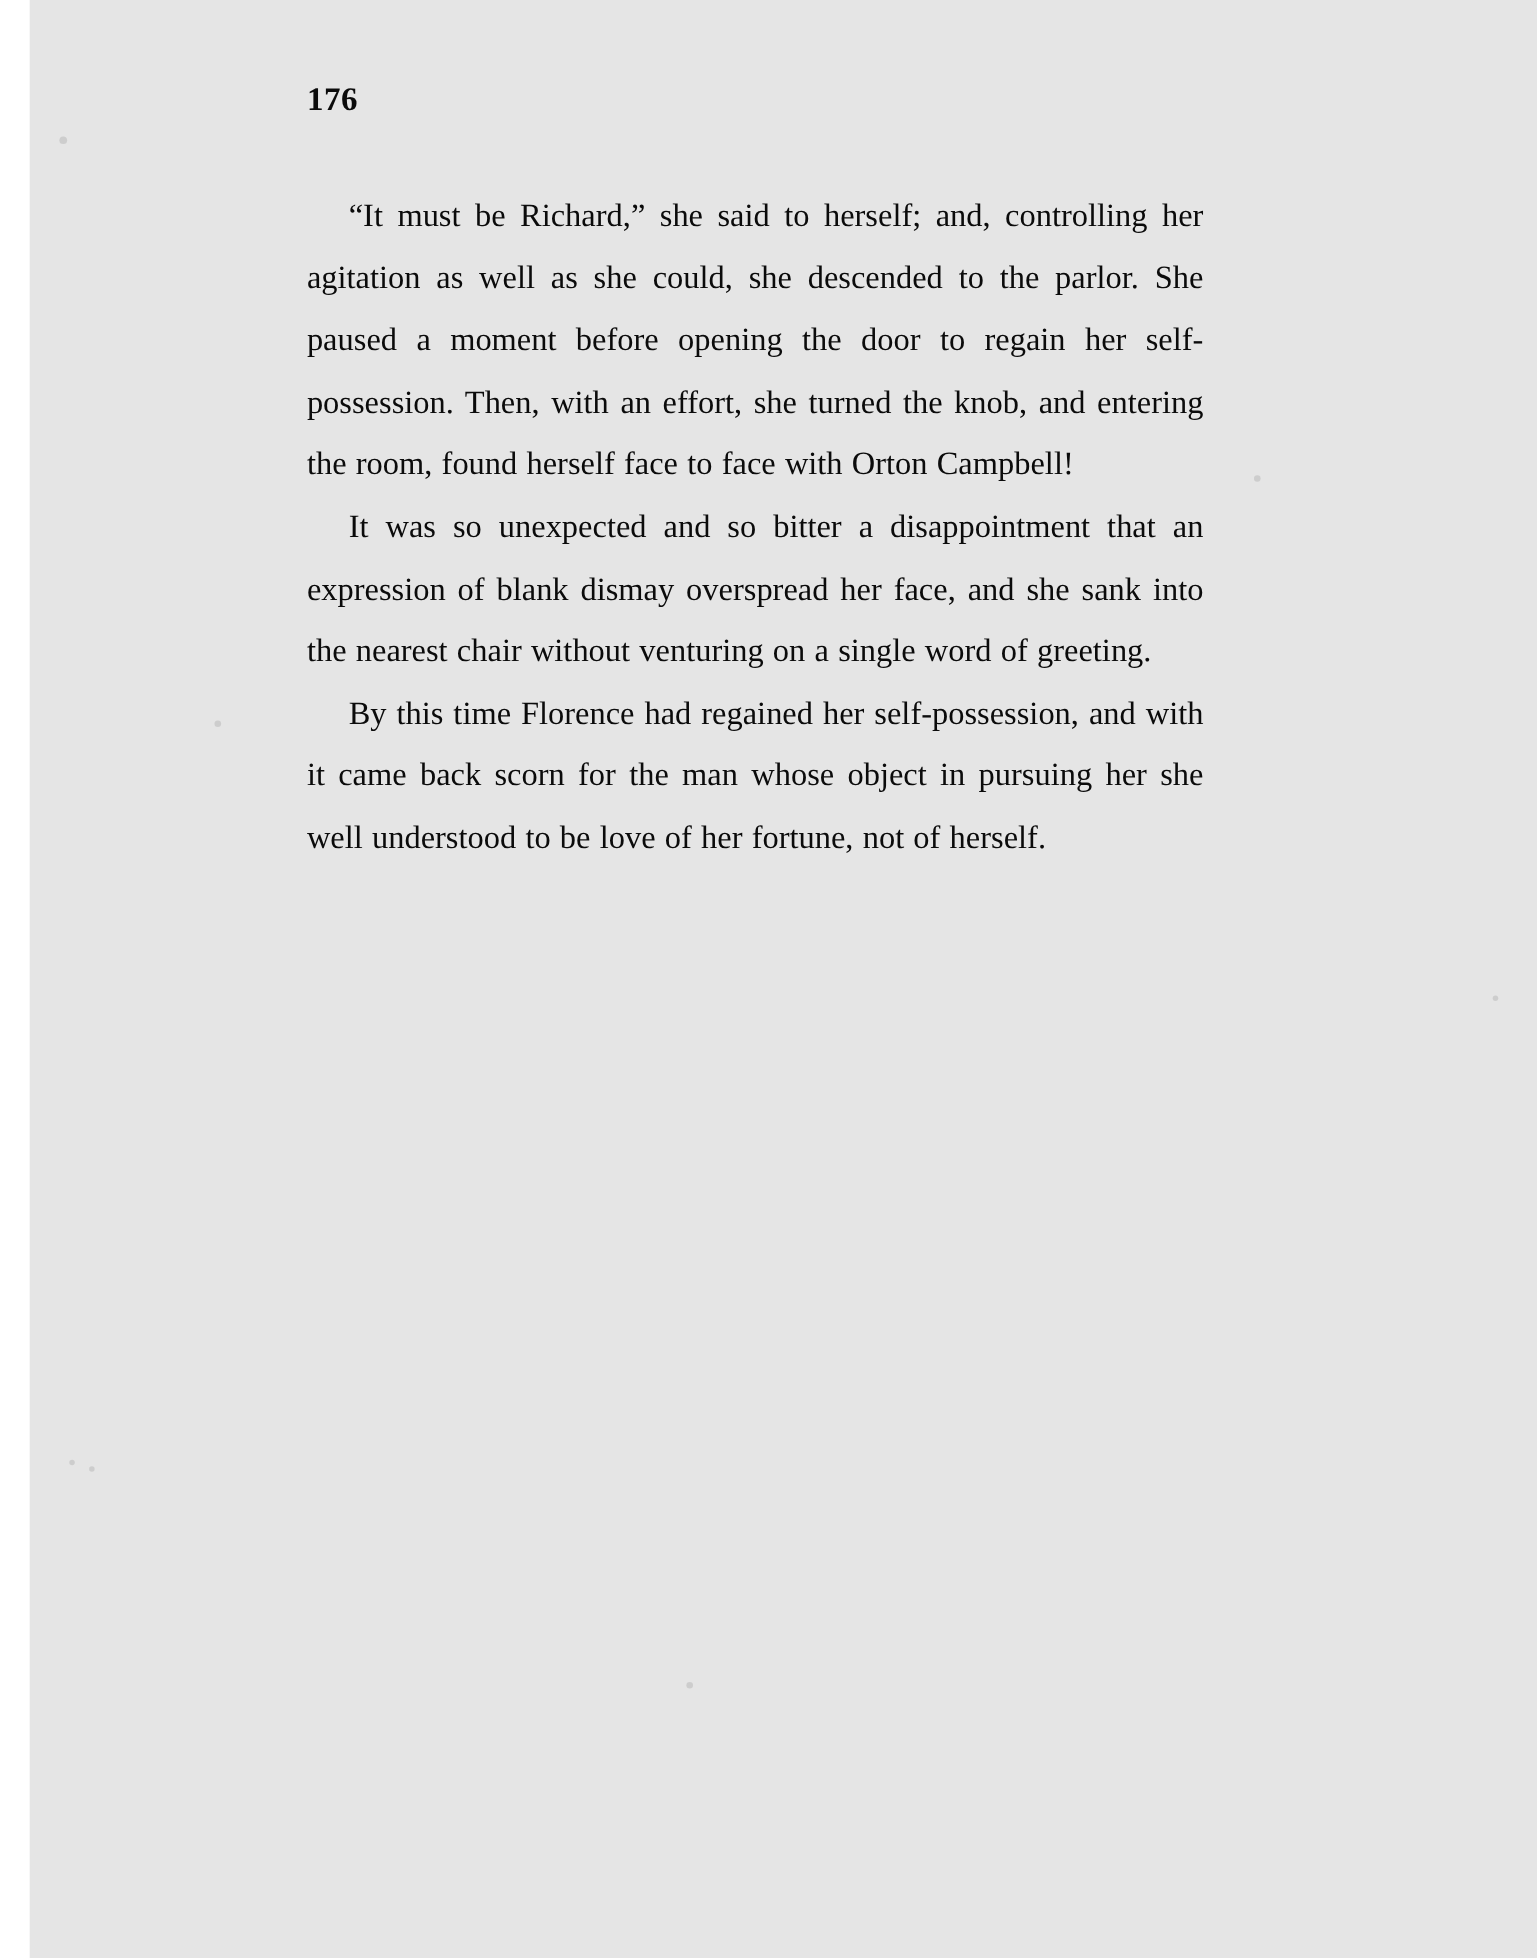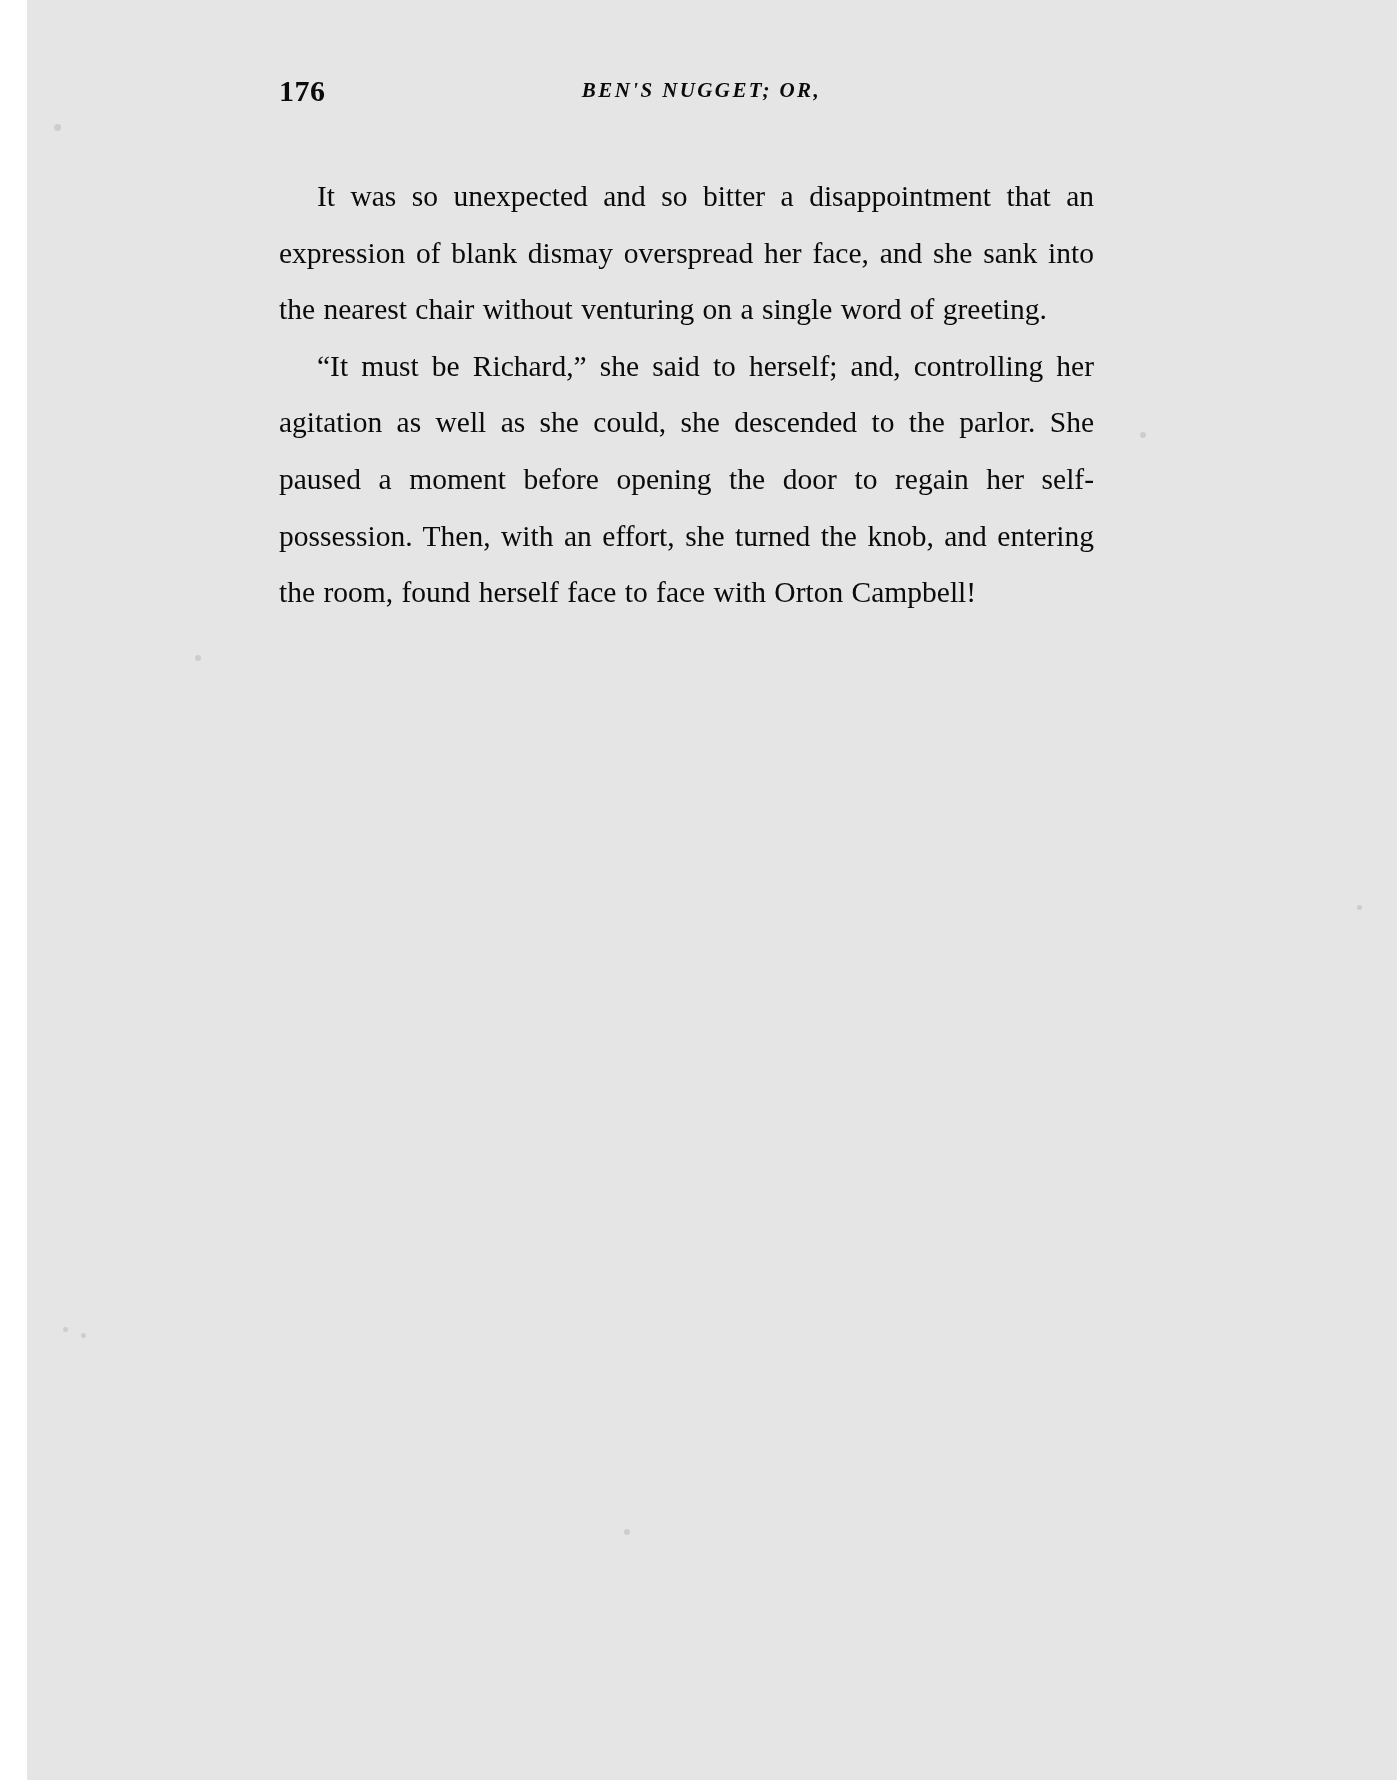--- a/index.html
+++ b/index.html
@@ -92,22 +92,22 @@
   <div class="speck s3"></div>
   <div class="speck s4"></div>
   <div class="speck s5"></div>
   <div class="speck s6"></div>
   <div class="speck s7"></div>
 
   <div class="content">
 
     <div class="running-head">
       <div class="folio">176</div>
-      <div class="head-title">BEN'S NUGGET; OR,</div>
     </div>
 
     <div class="body-text">
+      <p class="para">“It must be Richard,” she said to herself; and, controlling her agitation as well as she could, she descended to the parlor.  She paused a moment before opening the door to regain her self-possession.  Then, with an effort, she turned the knob, and entering the room, found herself face to face with Orton Campbell!</p>
       <p class="para">It was so unexpected and so bitter a disappointment that an expression of blank dismay overspread her face, and she sank into the nearest chair without venturing on a single word of greeting.</p>
-      <p class="para">“It must be Richard,” she said to herself; and, controlling her agitation as well as she could, she descended to the parlor.  She paused a moment before opening the door to regain her self-possession.  Then, with an effort, she turned the knob, and entering the room, found herself face to face with Orton Campbell!</p>
+      <p class="para">By this time Florence had regained her self-possession, and with it came back scorn for the man whose object in pursuing her she well understood to be love of her fortune, not of herself.</p>
     </div>
 
   </div>
 </div>
 
 </body></html>

